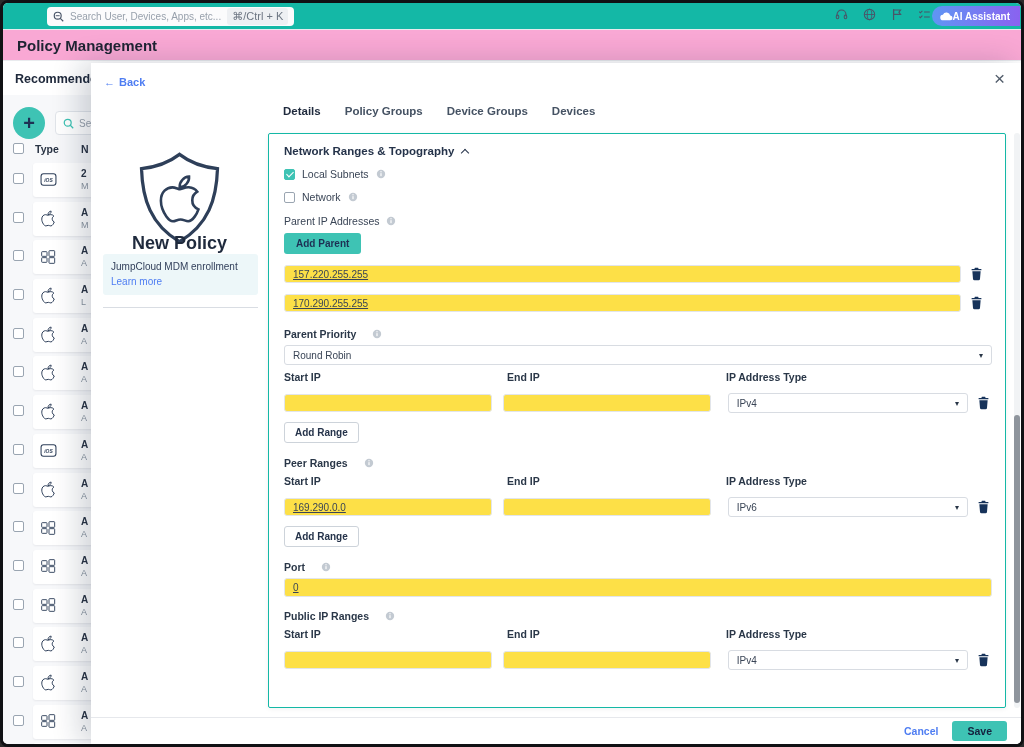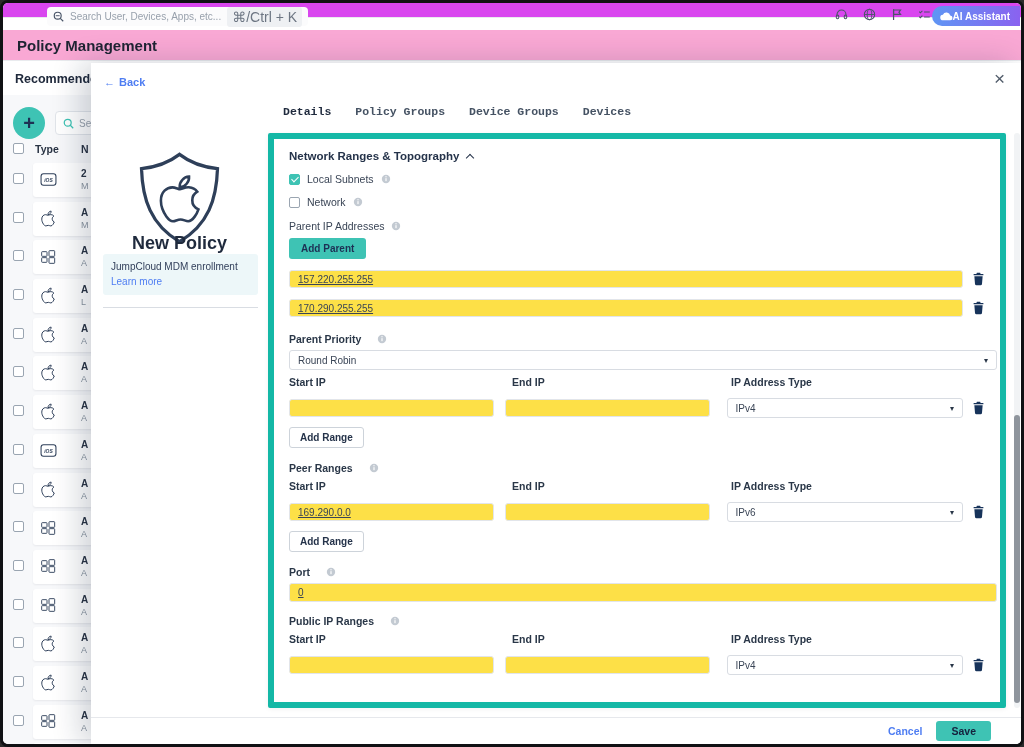--- a/index.html
+++ b/index.html
@@ -2,26 +2,26 @@
 <html><head>
 <meta charset="utf-8">
 <style>
   * { margin:0; padding:0; box-sizing:border-box; }
   html,body { background:#2b2b2b; }
   body { font-family:"Liberation Sans", sans-serif; }
   #frame { position:relative; width:1024px; height:747px; background:#fff;
            border:3px solid #101114; border-radius:8px; overflow:hidden; }
 
   
-  .topbar { position:absolute; left:0; top:0; width:100%; height:15px; background:#d946ef;
+  .topbar { position:absolute; left:0; top:0; width:100%; height:27px; background:#14b8a6;
             border-bottom:1px solid #e9ebee; }
   .search-pill { position:absolute; left:44px; top:4px; height:19px; display:flex; align-items:center;
                  gap:6px; padding:0 6px; background:#fbfbfc; border-radius:4px; }
   .search-pill .ph { font-size:10px; color:#98a1ac; }
-  .kbd-badge { font-size:14px; color:#6d7683; background:#eef0f3; border-radius:3px;
+  .kbd-badge { font-size:11px; color:#6d7683; background:#eef0f3; border-radius:3px;
                padding:2px 5px; white-space:nowrap; }
   .top-icons { position:absolute; right:90px; top:5px; display:flex; gap:15px; align-items:center; }
   .top-icons svg { display:block; }
   .ai-pill { position:absolute; right:1px; top:3px; height:20px; padding:0 10px 0 8px; display:flex;
              align-items:center; border-radius:10px 0 0 10px;
              background:linear-gradient(90deg,#5f96f4 0%, #8a62f0 100%);
              color:#fff; font-size:10px; font-weight:bold; }
 
   
   .page-header { position:absolute; left:0; top:27px; width:100%; height:31px; background:#f9a8d4;
@@ -69,25 +69,25 @@
   .left-col { position:absolute; left:0; top:38px; width:177px; bottom:28px; }
   .shield-wrap { position:absolute; left:41px; top:48px; }
   .policy-title { position:absolute; left:0; top:132px; width:177px; text-align:center;
                   font-size:18px; font-weight:bold; color:#1f2a3d; }
   .info-box { position:absolute; left:12px; right:10px; top:153px; background:#edf7f9; border-radius:3px;
               padding:6px 8px; font-size:10px; color:#33415c; line-height:1.45; }
   .info-box a { color:#4e7df2; text-decoration:none; }
   .left-divider { position:absolute; left:12px; right:10px; top:206px; height:1px; background:#d9dde3; }
 
   .tabs { position:absolute; left:192px; top:42px; display:flex; gap:24px; }
-  .mtab { font-size:11.5px; font-weight:bold; color:#455263; padding-bottom:18px;font-family:Liberation Mono, monospace; }
+  .mtab { font-size:11.5px; font-weight:bold; color:#455263; padding-bottom:18px; }
   .mtab.active { color:#1f2a3d; border-bottom:2px solid #3ec3b4; }
 
   .card { position:absolute; left:177px; top:70px; width:738px; height:575px; background:#fff;
-          border:6px solid #14b8a6; border-radius:2px; box-shadow:0 1px 5px rgba(20,30,55,.06);
+          border:1px solid #14b8a6; border-radius:2px; box-shadow:0 1px 5px rgba(20,30,55,.06);
           padding:11px 15px 0 15px; overflow:hidden; }
   .sec-head { font-size:11.5px; font-weight:bold; color:#25334a; display:flex; align-items:center; }
   .chev-up { width:6px; height:6px; border-left:1.5px solid #25334a; border-top:1.5px solid #25334a;
              transform:rotate(45deg); display:inline-block; margin-left:8px; position:relative; top:2px; }
   .cb-row { display:flex; align-items:center; gap:7px; margin-top:11px; }
   .cb-row .lbl { font-size:10.5px; color:#3a4556; }
   .plain-lbl { font-size:10.5px; color:#3a4556; display:flex; align-items:center; gap:6px; margin-top:12px; }
   .bold-lbl { font-size:10.5px; font-weight:bold; color:#2a3748; display:flex; align-items:center;
               gap:16px; }
   .btn-teal { display:inline-block; background:#3ec3b4; color:#1d3054; font-size:10px; font-weight:bold;
@@ -109,21 +109,21 @@
   .range-row .txt-input.end { width:212px; margin-left:11px; }
   .range-row .select { width:245px; margin-left:17px; }
   .btn-outline { display:inline-block; background:#fff; border:1px solid #cdd3da; border-radius:3px;
                  color:#25334a; font-size:10px; font-weight:bold; padding:4px 10px; margin-top:9px;
                  font-family:inherit; }
   .port-input { width:708px; height:19px; margin-top:5px; }
   .mt-sec { margin-top:16px; }
 
   .modal-footer { position:absolute; left:0; right:0; bottom:0; height:27px; background:#fff;
                   border-top:1px solid #e6e8ec; display:flex; align-items:center; justify-content:flex-end;
-                  gap:14px; padding-right:30px; }
+                  gap:14px; padding-right:14px; }
   .cancel-link { font-size:10.5px; font-weight:bold; color:#4e7df2; }
   .save-btn { background:#3ec3b4; color:#14213d; font-size:10.5px; font-weight:bold; border:none;
               border-radius:3px; padding:4px 15px; font-family:inherit; }
 
   .scroll-track { position:absolute; right:1px; top:70px; width:6px; height:575px; background:#f1f3f5;
                   border-radius:3px; }
   .scroll-thumb { position:absolute; right:1px; top:352px; width:6px; height:288px; background:#8f959d;
                   border-radius:3px; }
   .info-i { flex:none; display:inline-flex; }
 </style>

